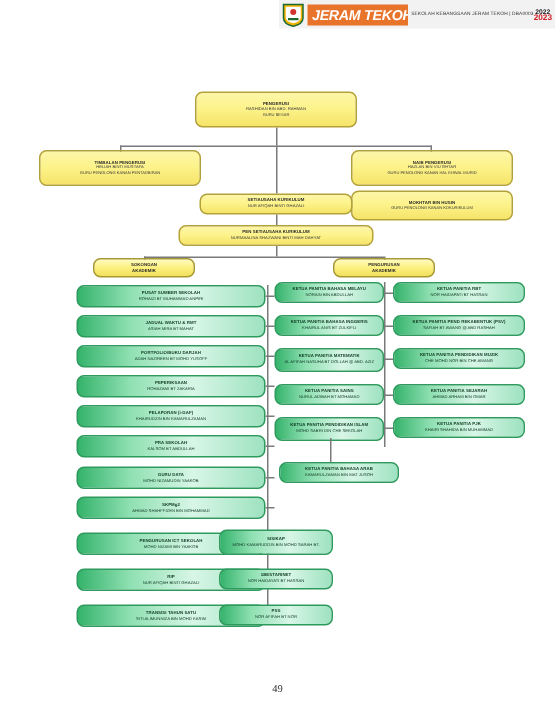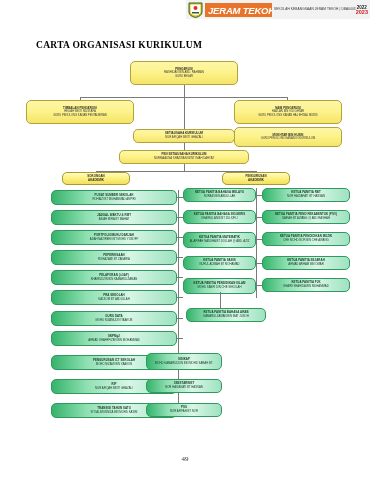--- a/index.html
+++ b/index.html
@@ -150,21 +150,20 @@
       <path d="M8 20 h14 v3 h-14 z" fill="#1d6b33"></path>
     </svg>
     <div class="banner-title">JERAM TEKOH INDICATOR</div>
     <div class="banner-sub">SEKOLAH KEBANGSAAN JERAM TEKOH | DBA0003</div>
     <div class="banner-year">
       <span class="y1">2022</span>
       <span class="y2">2023</span>
     </div>
   </div>
 
-  <div class="page-title">CARTA ORGANISASI KURIKULUM</div>
 
   <div class="line" style="left:184px; top:85px; width:0.8px; height:12px;"></div>
 
   <div class="line" style="left:80px; top:97px; width:208px; height:0.8px;"></div>
   <div class="line" style="left:80px; top:97px; width:0.8px; height:7px;"></div>
   <div class="line" style="left:287px; top:97px; width:0.8px; height:7px;"></div>
 
   <div class="line" style="left:184px; top:97px; width:0.8px; height:32px;"></div>
 
   <div class="line" style="left:184px; top:143px; width:0.8px; height:7px;"></div>

